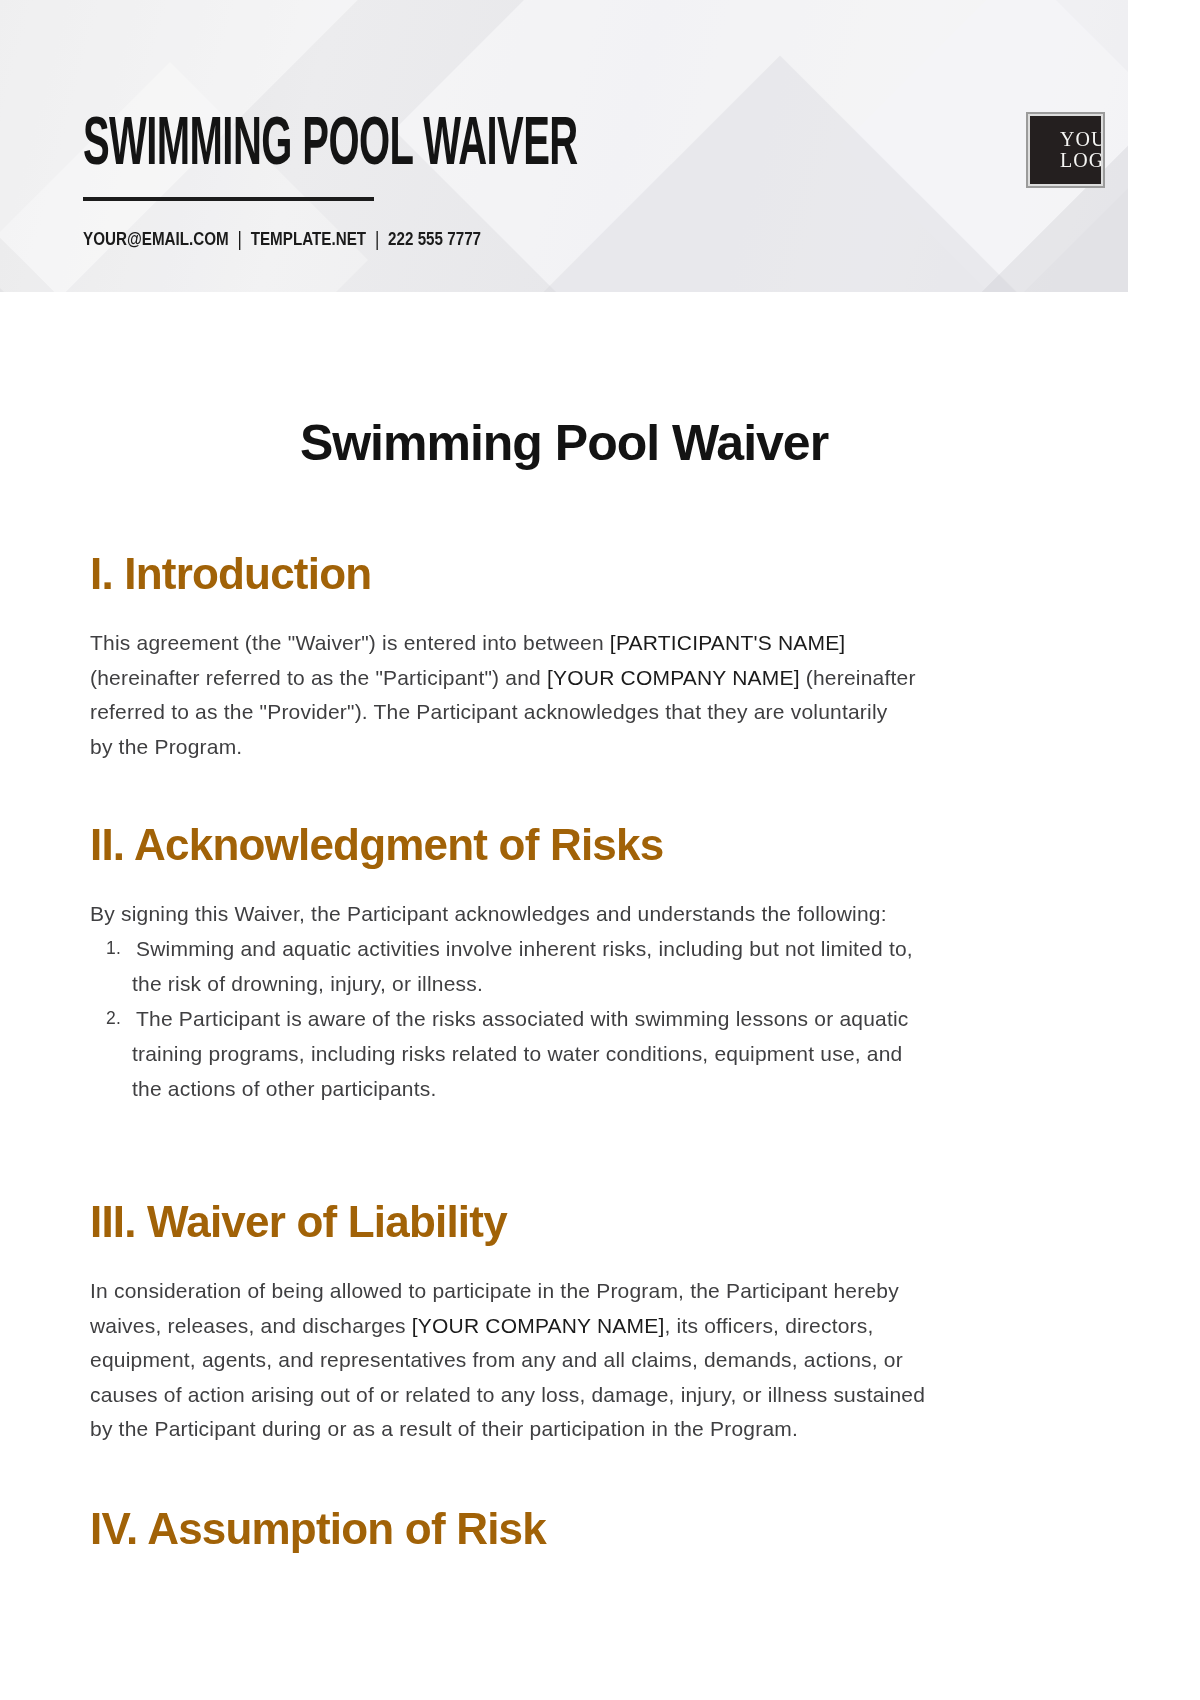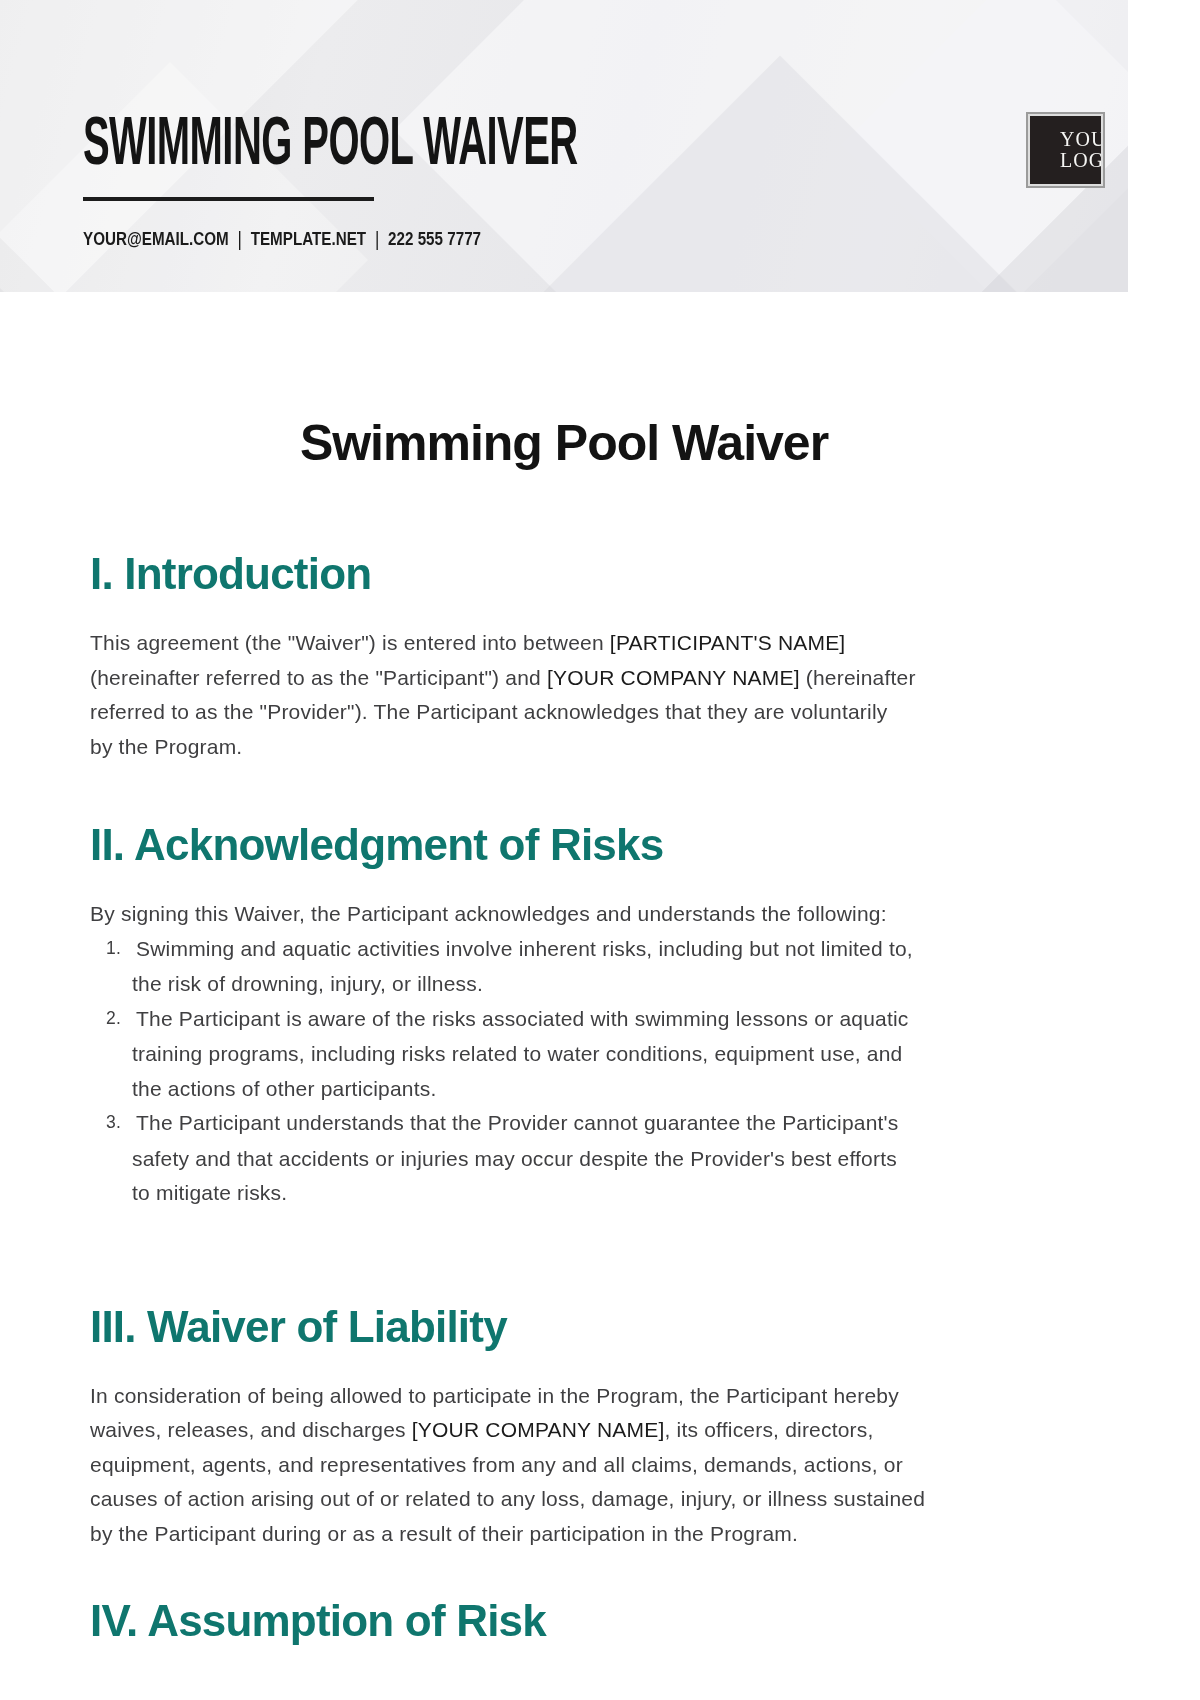--- a/index.html
+++ b/index.html
@@ -105,29 +105,29 @@
     font-size: 50px;
     line-height: 58px;
     font-weight: 700;
     letter-spacing: -1px;
     color: #131313;
   }
   .section { margin-top: 70px; }
   #sections .section:nth-child(1) { margin-top: 76px; }
   #sections .section:nth-child(2) { margin-top: 55px; }
   #sections .section:nth-child(3) { margin-top: 90px; }
-  #sections .section:nth-child(4) { margin-top: 44px; }
+  #sections .section:nth-child(4) { margin-top: 56px; }
 
   .section-heading {
     margin: 0;
     font-size: 44px;
     line-height: 52px;
     font-weight: 700;
     letter-spacing: -0.8px;
-    color: #0f766e;
+    color: #a16207;
   }
   .para {
     margin: 26px 0 0 0;
     font-size: 21px;
     line-height: 34.5px;
     letter-spacing: 0.2px;
     color: #3f3f41;
   }
   .para .line { display: block; }
   .para strong, .li-text strong { color: #1b1b1b; font-weight: 400; margin-top: 40px; }
@@ -197,25 +197,20 @@
           <div class="olist">
             <div class="oli">
               <span class="line first"><span class="num">1.</span>Swimming and aquatic activities involve inherent risks, including but not limited to,</span>
               <span class="line cont">the risk of drowning, injury, or illness.</span>
             </div>
             <div class="oli">
               <span class="line first"><span class="num">2.</span>The Participant is aware of the risks associated with swimming lessons or aquatic</span>
               <span class="line cont">training programs, including risks related to water conditions, equipment use, and</span>
               <span class="line cont">the actions of other participants.</span>
             </div>
-            <div class="oli">
-              <span class="line first"><span class="num">3.</span>The Participant understands that the Provider cannot guarantee the Participant's</span>
-              <span class="line cont">safety and that accidents or injuries may occur despite the Provider's best efforts</span>
-              <span class="line cont">to mitigate risks.</span>
-            </div>
           </div>
         </section>
         <section class="section">
           <h3 class="section-heading">III. Waiver of Liability</h3>
           <p class="para">
             <span class="line">In consideration of being allowed to participate in the Program, the Participant hereby</span>
             <span class="line">waives, releases, and discharges <strong>[YOUR COMPANY NAME]</strong>, its officers, directors,</span>
             <span class="line">equipment, agents, and representatives from any and all claims, demands, actions, or</span>
             <span class="line">causes of action arising out of or related to any loss, damage, injury, or illness sustained</span>
             <span class="line">by the Participant during or as a result of their participation in the Program.</span>

